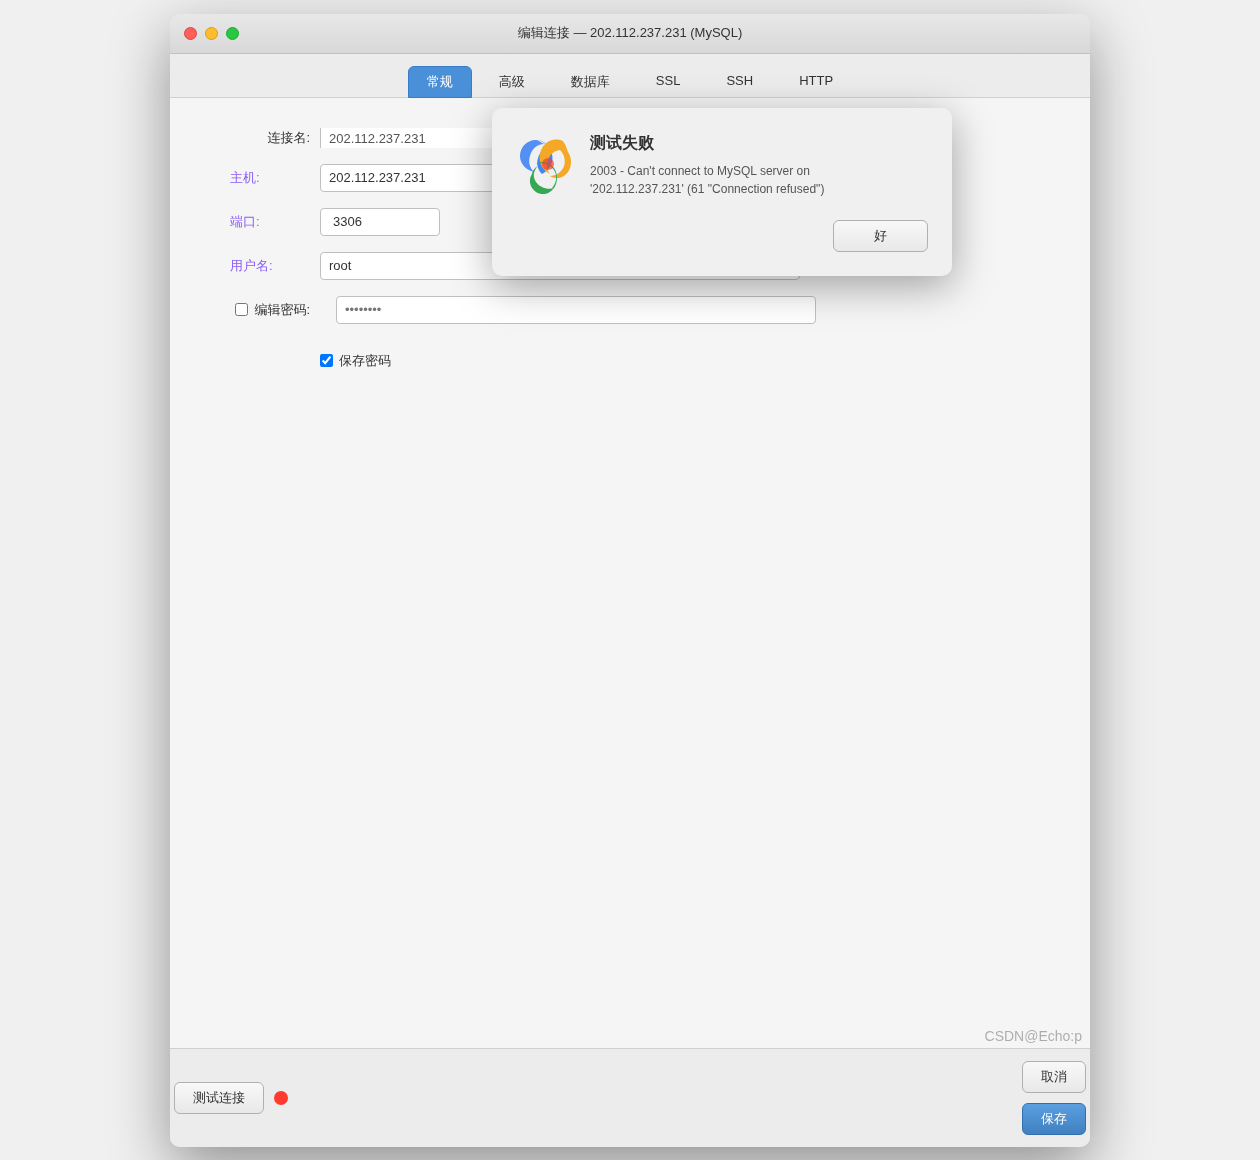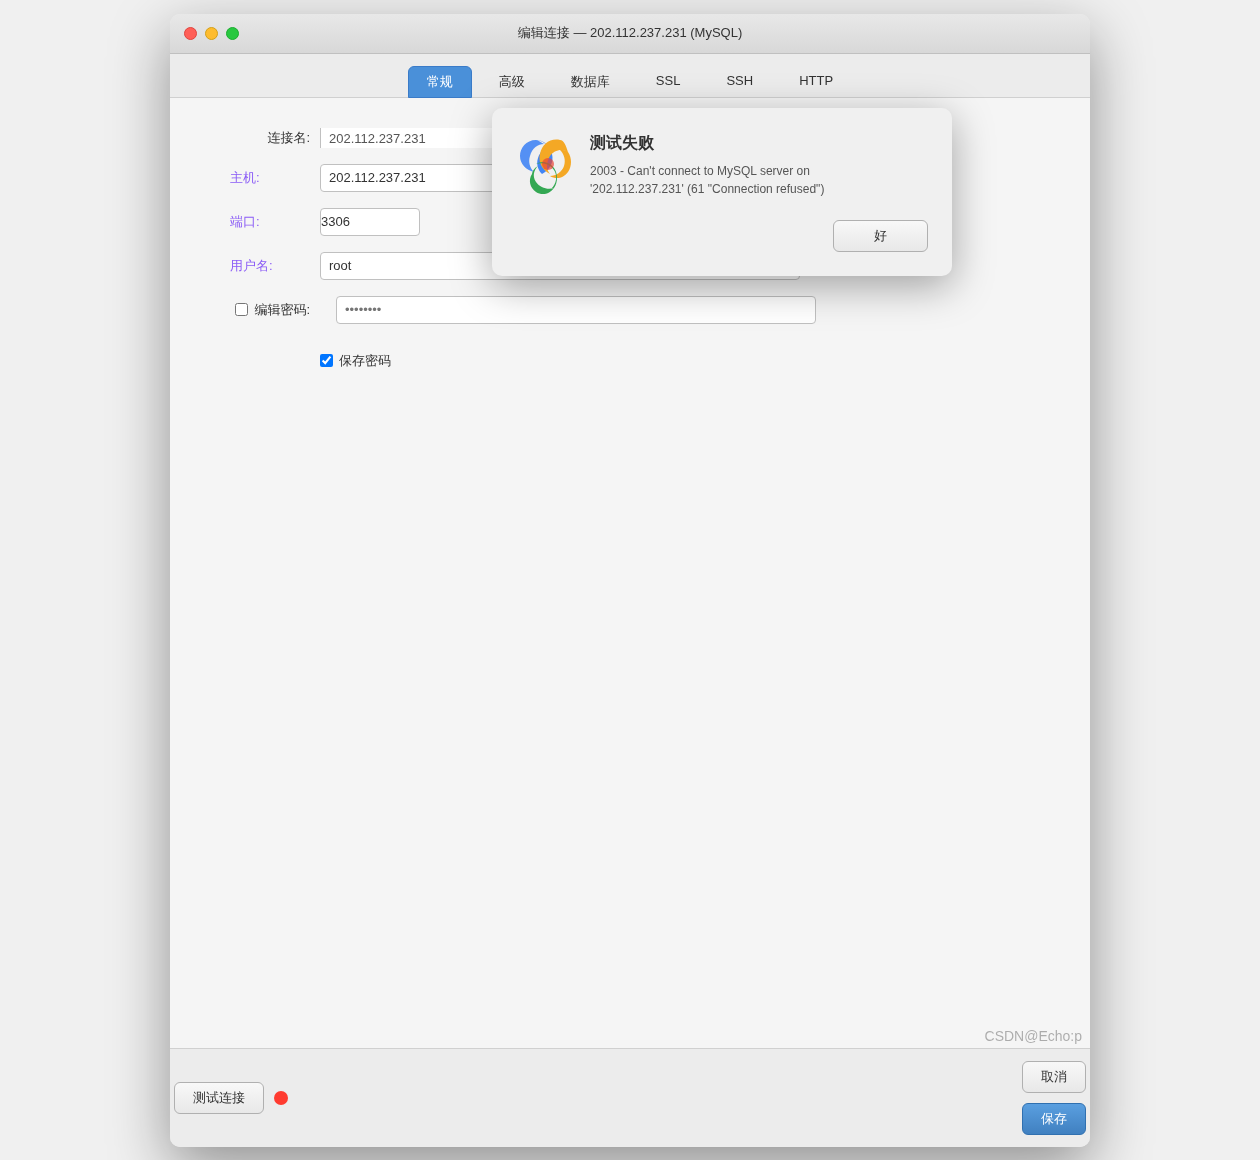--- a/index.html
+++ b/index.html
@@ -105,26 +105,26 @@
       max-width: 480px;
       height: 28px;
       border: 1px solid #c0c0c0;
       border-radius: 4px;
       padding: 0 8px;
       font-size: 13px;
       background: white;
       color: #333;
     }
     .form-input-short {
-      width: 100px;
+      width: 120px;
       flex: none;
       height: 28px;
       border: 1px solid #c0c0c0;
       border-radius: 4px;
-      padding: 0 0;
+      padding: 0 12px;
       font-size: 13px;
       background: white;
       color: #333;
     }
     .checkbox-label-area {
       display: flex;
       align-items: center;
       width: 80px;
       justify-content: flex-end;
       margin-right: 26px;

